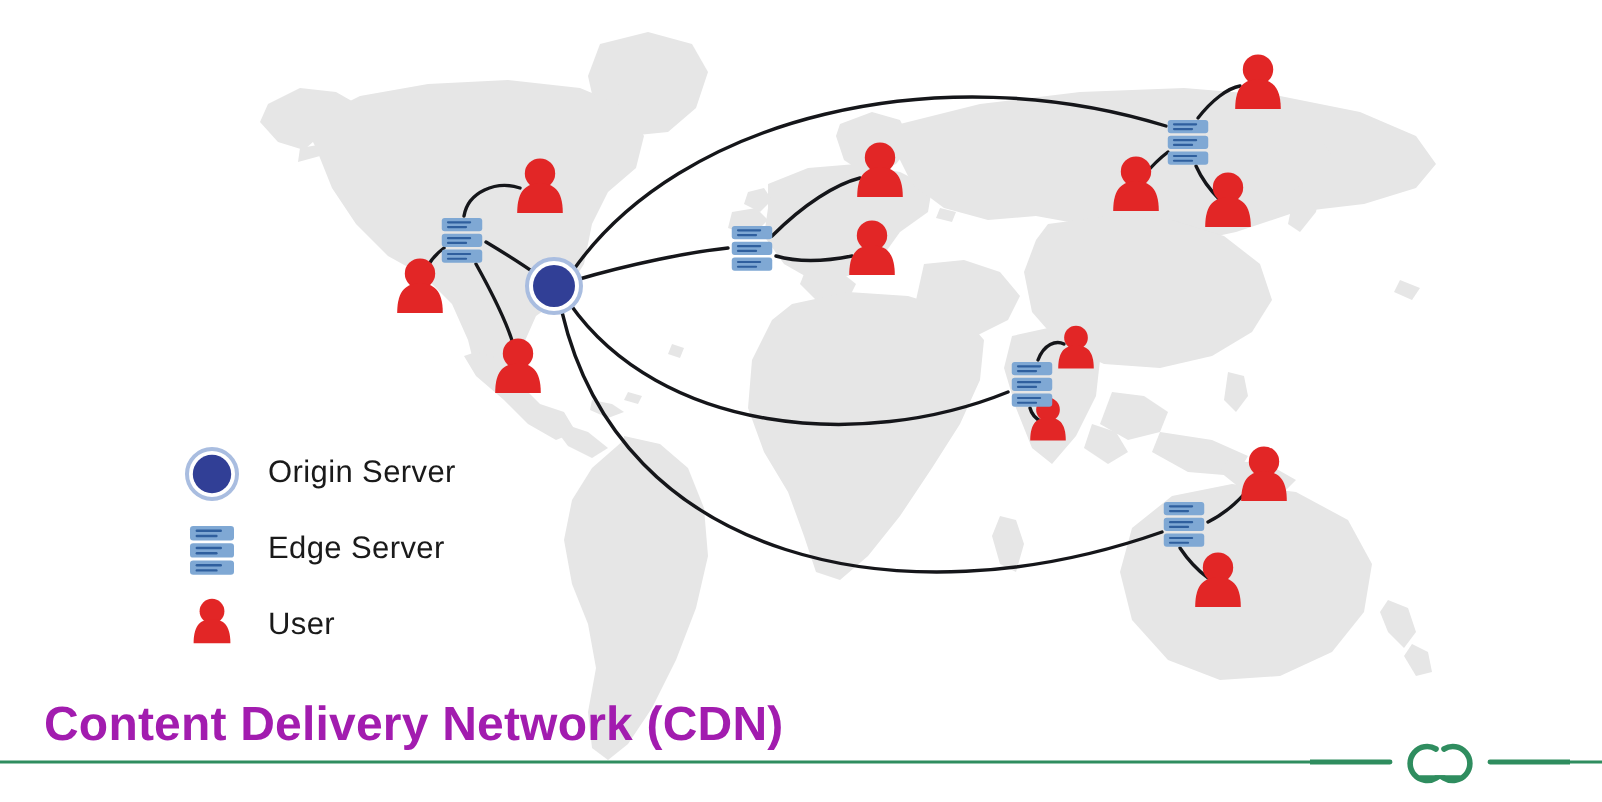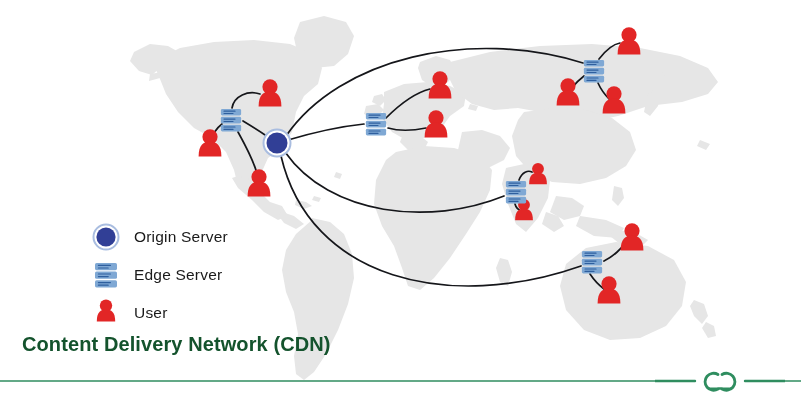--- a/index.html
+++ b/index.html
@@ -5,22 +5,22 @@
   html,body{margin:0;padding:0;background:#ffffff;}
   body{width:801px;height:401px;overflow:hidden;
        font-family:"Liberation Sans","DejaVu Sans",sans-serif;}
   #stage{position:relative;width:801px;height:373px;background:#ffffff;}
   #diagram{position:absolute;left:0;top:0;width:801px;height:401px;}
   .legend{position:absolute;left:88px;top:218px;width:260px;}
   .legend-row{display:flex;align-items:center;height:38px;}
   .legend-ico{width:36px;display:flex;align-items:center;justify-content:center;}
   .legend-label{margin-left:10px;font-size:15.5px;color:#1a1a1a;
                 font-family:"Liberation Sans","DejaVu Sans",sans-serif;letter-spacing:.2px;}
-  .title{position:absolute;left:22px;top:333px;font-size:20px;font-weight:bold;
-         color:#14532d;letter-spacing:.1px;}
+  .title{position:absolute;left:22px;top:349px;font-size:24px;font-weight:bold;
+         color:#a21caf;letter-spacing:.1px;}
   .footer-rule{position:absolute;left:0;top:380px;width:801px;height:2px;}
   .brand{position:absolute;left:655px;top:362px;width:130px;height:38px;}
 </style>
 </head>
 <body>
 
 <div id="stage">
 
   <svg id="diagram" viewBox="0 0 801 401">
     <defs>

